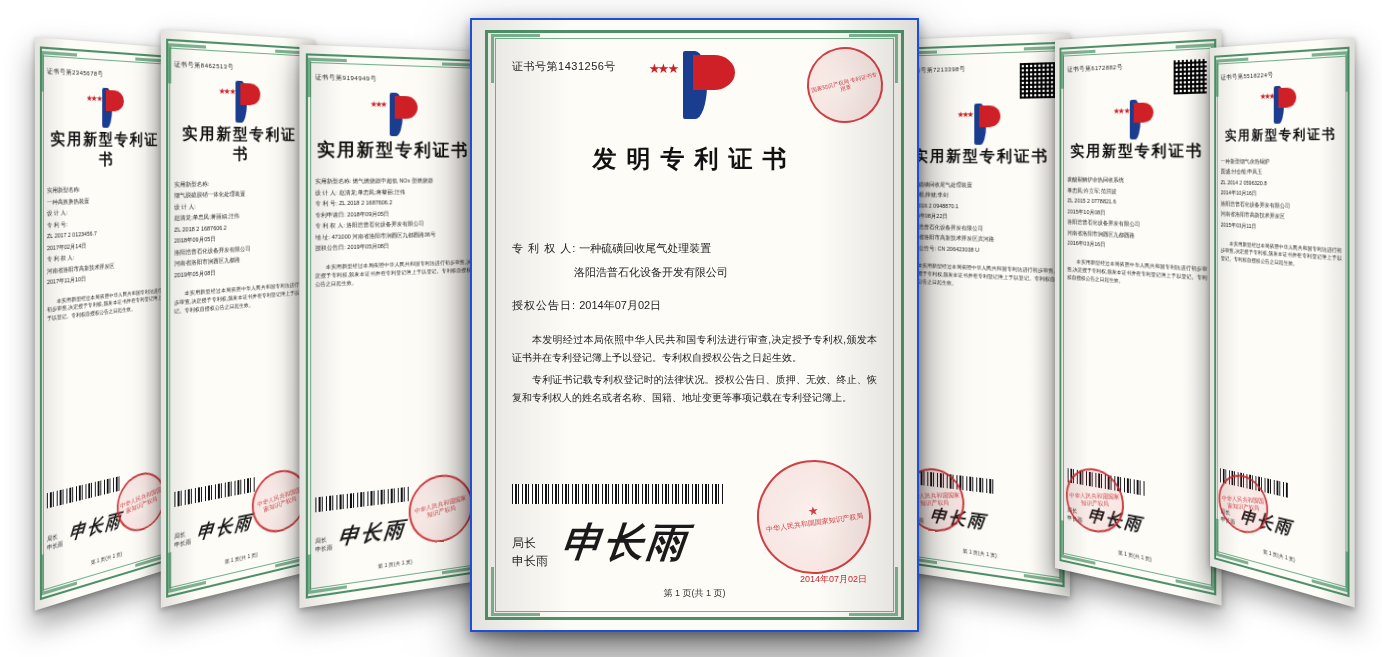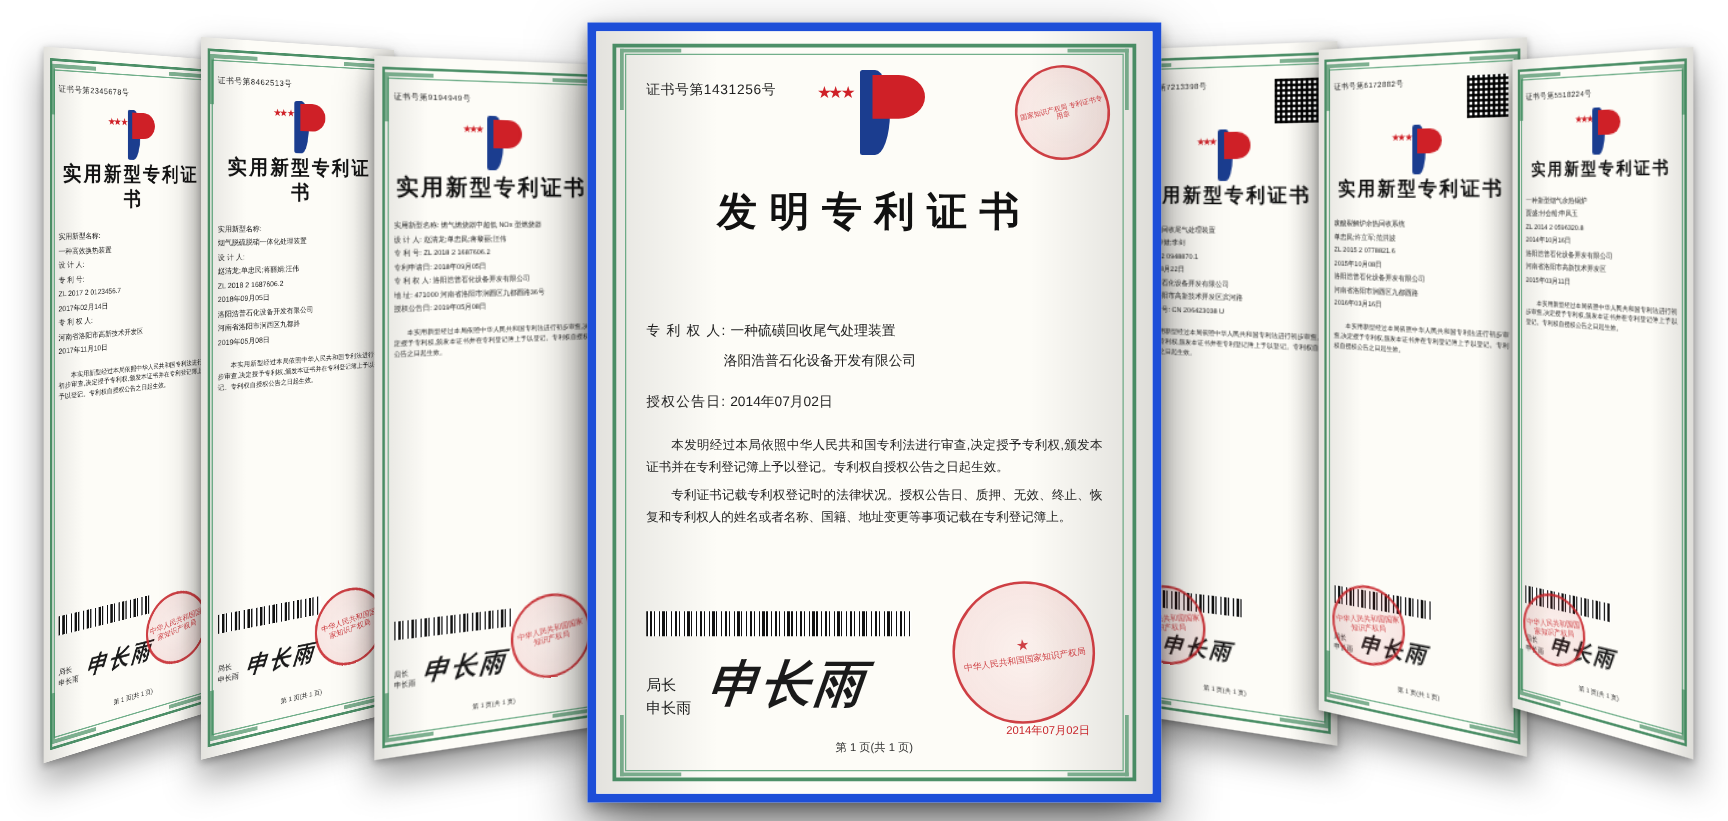--- a/index.html
+++ b/index.html
@@ -225,34 +225,34 @@
   .c-main { left: 470px; top: 18px; width: 445px; height: 610px; }
   .c5 { left: 895px;  top: 40px;  width: 175px; height: 530px;
         transform: perspective(1000px) rotateY(-20deg) skewY(3deg); transform-origin: left center; }
   .c6 { left: 1055px; top: 40px;  width: 170px; height: 528px;
         transform: perspective(900px) rotateY(-26deg) skewY(4.2deg); transform-origin: left center; }
   .c7 { left: 1210px; top: 48px;  width: 155px; height: 518px;
         transform: perspective(900px) rotateY(-32deg) skewY(5.2deg); transform-origin: left center; }
 
   .c-main {
     box-shadow: 0 22px 46px rgba(0,0,0,0.55), 0 4px 12px rgba(0,0,0,0.35);
-    border: 7px solid #1d4ed8;
+    border: 2px solid #1d4ed8;
   }
 
   
   .small .cert-title { font-size: 15px; letter-spacing: 2px; }
   .small .cert-no { font-size: 6px; }
   .small .field { font-size: 5.5px; margin-bottom: 2px; }
   .small .body-text { font-size: 5px; line-height: 1.55; }
   .small .sig-label { font-size: 5.5px; }
   .small .signature { font-size: 17px; }
   .small .page-foot { font-size: 5px; }
 
   
-  .main .cert-title { font-size: 32px; letter-spacing: 10px; margin-top: 18px; }
+  .main .cert-title { font-size: 24px; letter-spacing: 10px; margin-top: 18px; }
   .main .cert-no { font-size: 11px; }
   .main .field { font-size: 11px; line-height: 1.7; margin-bottom: 6px; }
   .main .body-text { font-size: 10px; line-height: 1.85; }
   .main .signature { font-size: 40px; }
   .main .sig-label { font-size: 12px; }
   .main .page-foot { font-size: 9px; }
 </style>
 </head>
 <body>
 

